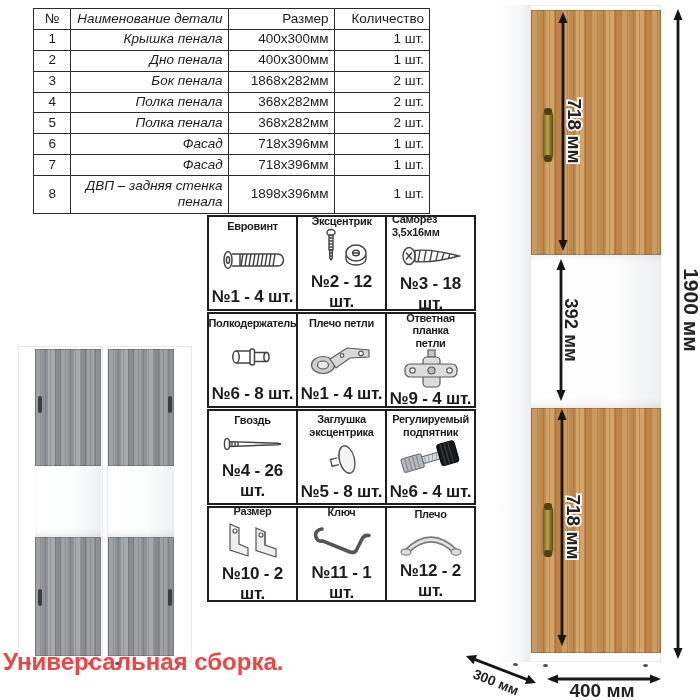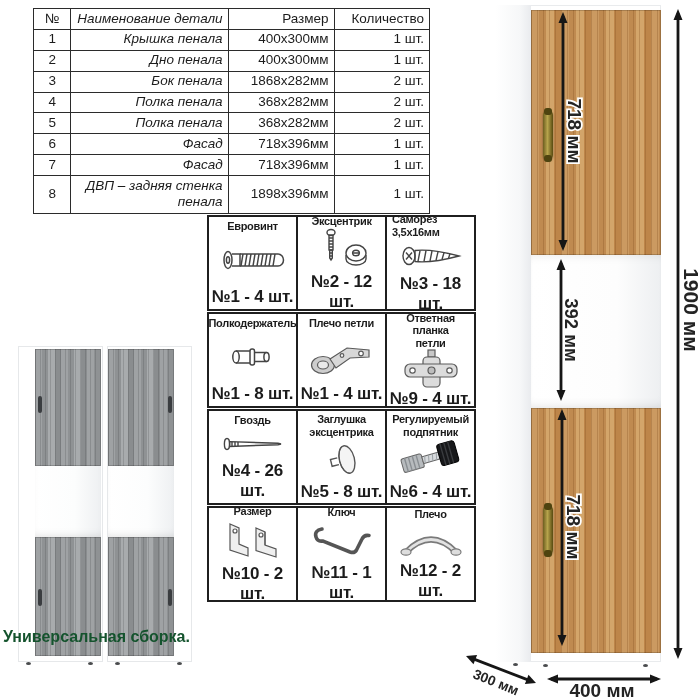--- a/index.html
+++ b/index.html
@@ -72,21 +72,21 @@
   .handle-brass::before{top:-2px;} .handle-brass::after{bottom:-2px;}
 
   
   .dims{position:absolute;left:0;top:0;pointer-events:none;}
   .dims line{stroke:#161616;stroke-width:2.8;}
   .dims polygon{fill:#161616;}
   .dims text{font-family:"Liberation Sans",sans-serif;font-weight:bold;fill:#242424;}
   .dims text.halo{stroke:#ffffff;stroke-width:3.5;paint-order:stroke;}
 
   
-  .caption{position:absolute;left:3px;top:628px;font-size:16px;font-weight:bold;color:#14532d;}
+  .caption{position:absolute;left:3px;top:648px;font-size:24px;font-weight:bold;color:#ef4444;}
 
   
   .icn{display:block;}
 </style>
 </head>
 <body>
 
 <div class="page">
 
   <table class="parts-table">
@@ -208,21 +208,21 @@
           <svg class="icn" width="66" height="36" viewBox="0 0 66 36">
             <g stroke="#444" fill="none" stroke-width="1.5">
               <ellipse cx="16" cy="18" rx="3.2" ry="6"></ellipse>
               <path d="M16,12 h14 M16,24 h14"></path>
               <rect x="30" y="10" width="4.5" height="16" rx="2"></rect>
               <path d="M34.5,13.5 h12 M34.5,22.5 h12"></path>
               <ellipse cx="46.5" cy="18" rx="2.6" ry="4.5"></ellipse>
             </g>
           </svg>
         </div>
-        <div class="hw-count">№1 - 8 шт.</div>
+        <div class="hw-count">№6 - 8 шт.</div>
       </div>
       <div class="hw-cell">
         <div class="hw-title">Плечо петли</div>
         <div class="hw-icon">
           <svg class="icn" width="66" height="42" viewBox="0 0 66 42">
             <g stroke="#5a5a5a" stroke-width="1.2">
               <ellipse cx="14" cy="29" rx="11.5" ry="8.5" fill="#cdcdcd"></ellipse>
               <ellipse cx="14" cy="29" rx="5.5" ry="4" fill="#e9e9e9"></ellipse>
               <path d="M21,23 L38,12 L60,14 L60,21 L41,22 L27,32 Z" fill="#d8d8d8"></path>
               <circle cx="52" cy="17.5" r="2.3" fill="#fff"></circle>

